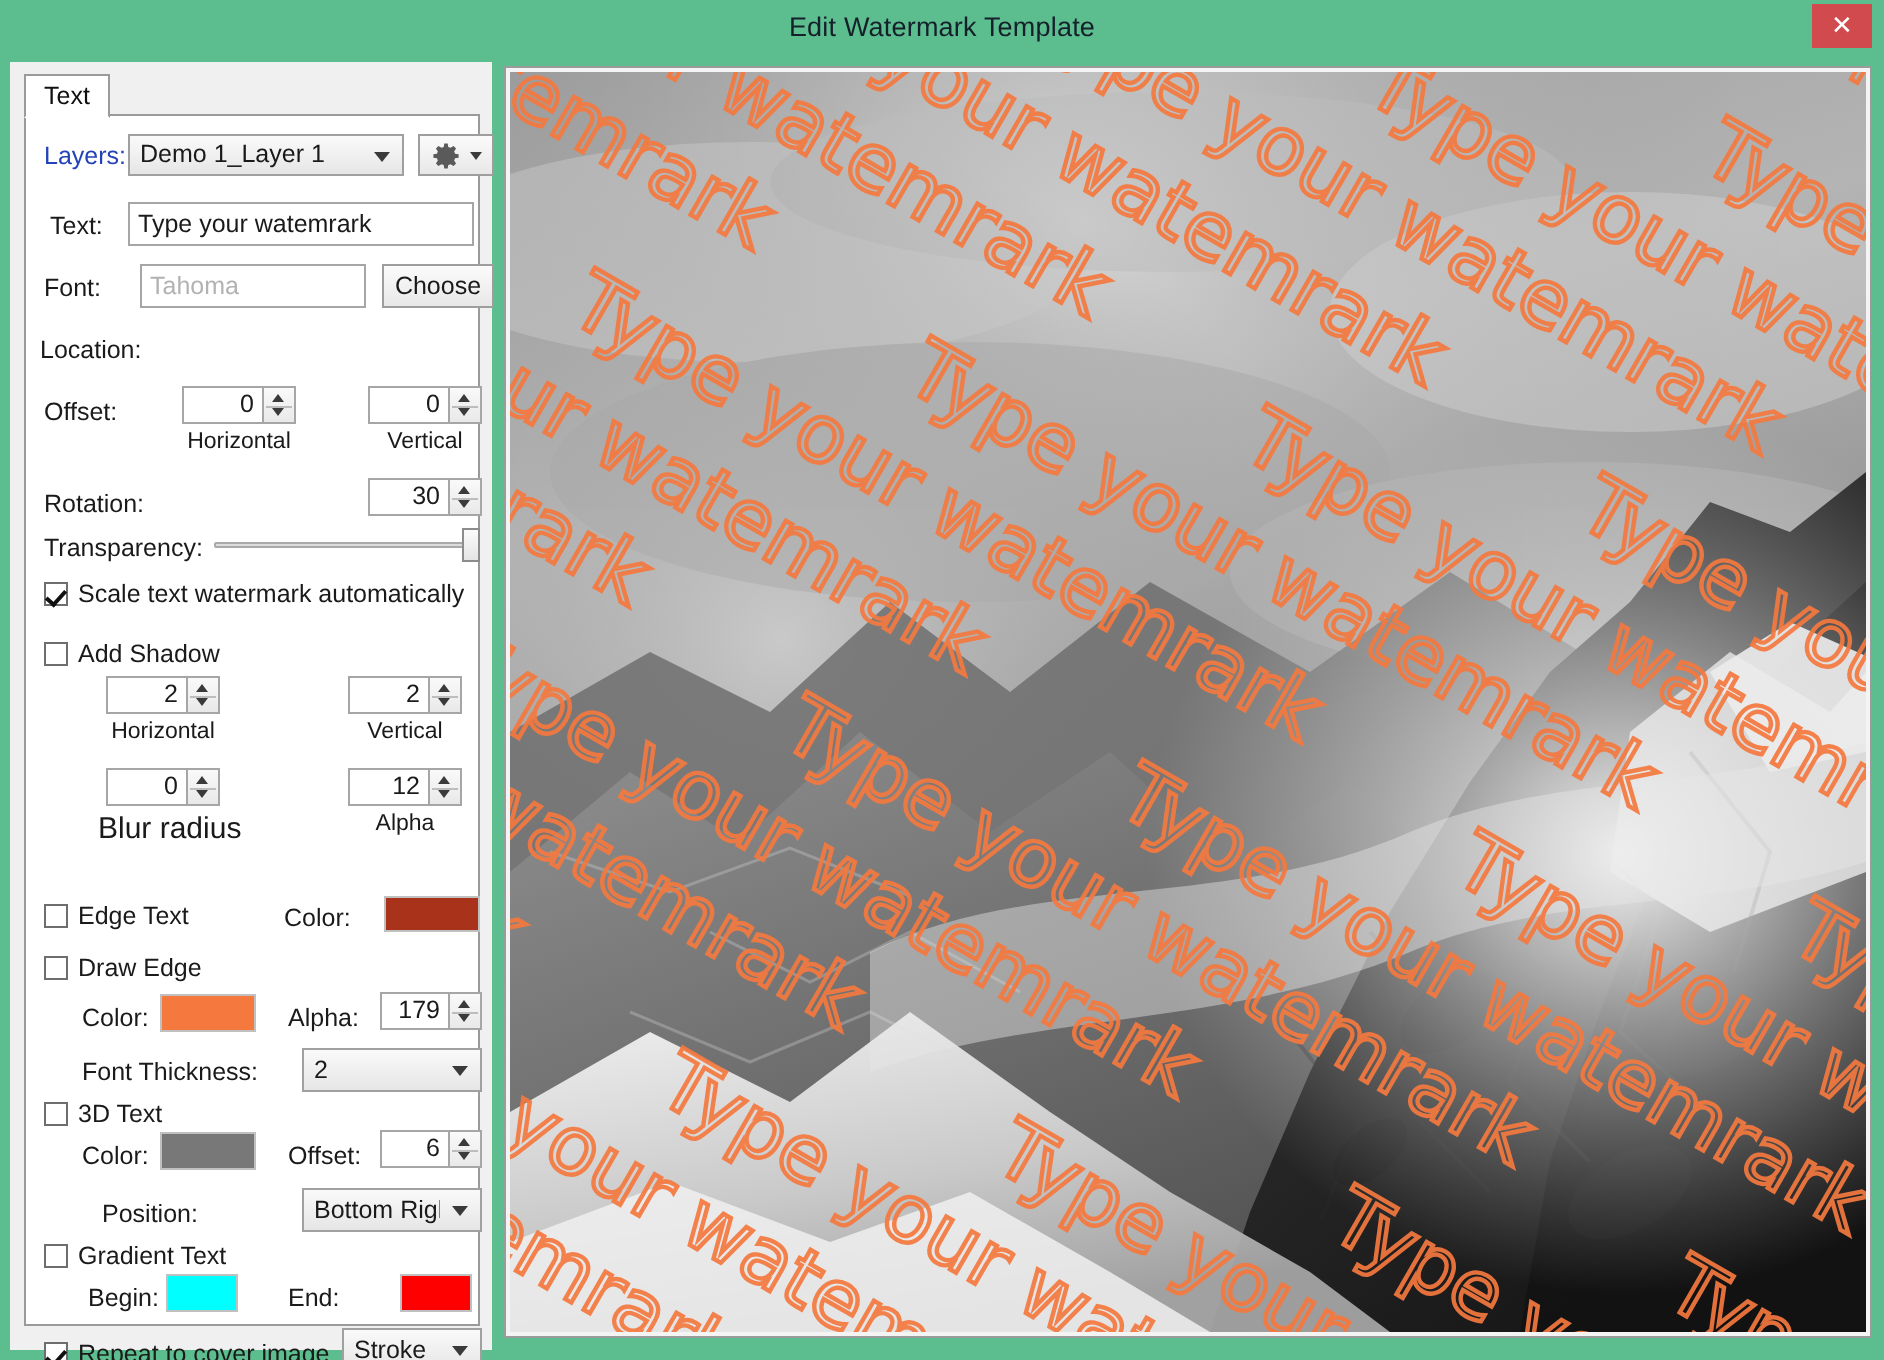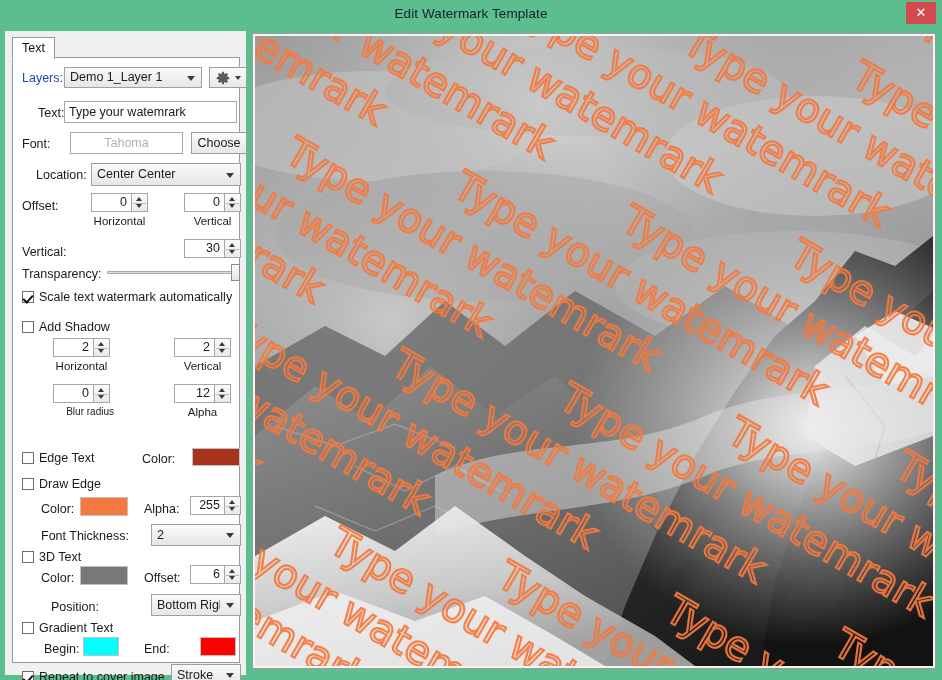--- a/index.html
+++ b/index.html
@@ -296,32 +296,28 @@
     <div id="gear-button" style="left:196px;top:9px;width:38px;height:21px;">
       <span id="gear-icon-wrap">
         <svg width="14" height="14" viewBox="0 0 16 16">
           <path fill="#5a5a5a" d="M8 5.2A2.8 2.8 0 1 0 8 10.8 2.8 2.8 0 1 0 8 5.2zm0 1.5a1.3 1.3 0 1 1 0 2.6 1.3 1.3 0 0 1 0-2.6z"></path>
           <path fill="#5a5a5a" d="M7 .8h2l.3 2 1.3.55 1.7-1.1 1.45 1.45-1.1 1.7.55 1.3 2 .3v2l-2 .3-.55 1.3 1.1 1.7-1.45 1.45-1.7-1.1-1.3.55-.3 2H7l-.3-2-1.3-.55-1.7 1.1L2.25 12.3l1.1-1.7L2.8 9.3l-2-.3v-2l2-.3.55-1.3-1.1-1.7L3.7 2.25l1.7 1.1 1.3-.55z"></path>
         </svg>
       </span>
       <span id="gear-caret"></span>
     </div>
 
-    <div class="lbl" style="position:absolute;left:25px;top:48px;">Text:</div>
+    <div class="lbl" style="position:absolute;left:12px;top:48px;">Text:</div>
     <input class="tinput" style="position: absolute; left: 51px; top: 43px; width: 173px; height: 22px;" value="Type your watemrark">
 
     <div class="lbl" style="position:absolute;left:9px;top:79px;">Font:</div>
-    <input class="tinput" style="position: absolute; left: 57px; top: 74px; width: 113px; height: 22px; text-align: center;" placeholder="Tahoma">
+    <input class="tinput" style="position: absolute; left: 57px; top: 74px; width: 113px; height: 22px;" placeholder="Tahoma">
     <button class="btn" style="position:absolute;left:178px;top:74px;width:56px;height:22px;">Choose</button>
 
-    <div class="lbl" style="position:absolute;left:23px;top:110px;">Location:</div>
-    <div class="combo" style="left:78px;top:105px;width:150px;height:23px;line-height:21px;">
-      <span class="cv">Center Center</span>
-      <span class="carot"></span>
-    </div>
+    <div class="lbl" style="position:absolute;left:7px;top:110px;">Location:</div>
 
     <div class="lbl" style="position:absolute;left:9px;top:141px;">Offset:</div>
     <div class="spin" style="left:78px;top:135px;width:57px;">
       <div class="sfield">0</div>
       <div class="sbtns">
           <span class="up"></span>
           <span class="mid"></span>
           <span class="dn"></span>
         </div>
     </div>
@@ -329,21 +325,21 @@
     <div class="spin" style="left:171px;top:135px;width:57px;">
       <div class="sfield">0</div>
       <div class="sbtns">
           <span class="up"></span>
           <span class="mid"></span>
           <span class="dn"></span>
         </div>
     </div>
     <div class="lbl" style="position:absolute;left:171px;top:157px;width:57px;text-align:center;font-size:11.5px;">Vertical</div>
 
-    <div class="lbl" style="position:absolute;left:9px;top:187px;">Vertical:</div>
+    <div class="lbl" style="position:absolute;left:9px;top:187px;">Rotation:</div>
     <div class="spin" style="left:171px;top:181px;width:57px;">
       <div class="sfield">30</div>
       <div class="sbtns">
           <span class="up"></span>
           <span class="mid"></span>
           <span class="dn"></span>
         </div>
     </div>
 
     <div class="lbl" style="position:absolute;left:9px;top:209px;">Transparency:</div>
@@ -382,21 +378,21 @@
     <div class="lbl" style="position:absolute;left:161px;top:302px;width:57px;text-align:center;font-size:11.5px;">Vertical</div>
 
     <div class="spin" style="left:40px;top:326px;width:57px;">
       <div class="sfield">0</div>
       <div class="sbtns">
           <span class="up"></span>
           <span class="mid"></span>
           <span class="dn"></span>
         </div>
     </div>
-    <div class="lbl" style="position:absolute;left:36px;top:348px;width:65px;text-align:right;font-size:10px;">Blur radius</div>
+    <div class="lbl" style="position:absolute;left:36px;top:348px;width:65px;text-align:left;font-size:15px;">Blur radius</div>
     <div class="spin" style="left:161px;top:326px;width:57px;">
       <div class="sfield">12</div>
       <div class="sbtns">
           <span class="up"></span>
           <span class="mid"></span>
           <span class="dn"></span>
         </div>
     </div>
     <div class="lbl" style="position:absolute;left:161px;top:348px;width:57px;text-align:center;font-size:11.5px;">Alpha</div>
 
@@ -408,21 +404,21 @@
     <div class="swatch" id="sw-fill" style="left: 179px; top: 390px; width: 48px; height: 18px; background: rgb(168, 51, 26);"></div>
 
     <div class="chk" style="left:9px;top:419px;">
       <span class="box"></span>
       <span class="ct">Draw Edge</span>
     </div>
     <div class="lbl" style="position:absolute;left:28px;top:444px;">Color:</div>
     <div class="swatch" id="sw-edge" style="left: 67px; top: 439px; width: 48px; height: 19px; background: rgb(245, 121, 63);"></div>
     <div class="lbl" style="position:absolute;left:131px;top:444px;text-align:right;">Alpha:</div>
     <div class="spin" style="left:177px;top:438px;width:51px;">
-      <div class="sfield">255</div>
+      <div class="sfield">179</div>
       <div class="sbtns">
           <span class="up"></span>
           <span class="mid"></span>
           <span class="dn"></span>
         </div>
     </div>
     <div class="lbl" style="position:absolute;left:28px;top:471px;">Font Thickness:</div>
     <div class="combo" style="left:138px;top:466px;width:90px;height:22px;line-height:20px;">
       <span class="cv">2</span>
       <span class="carot"></span>

